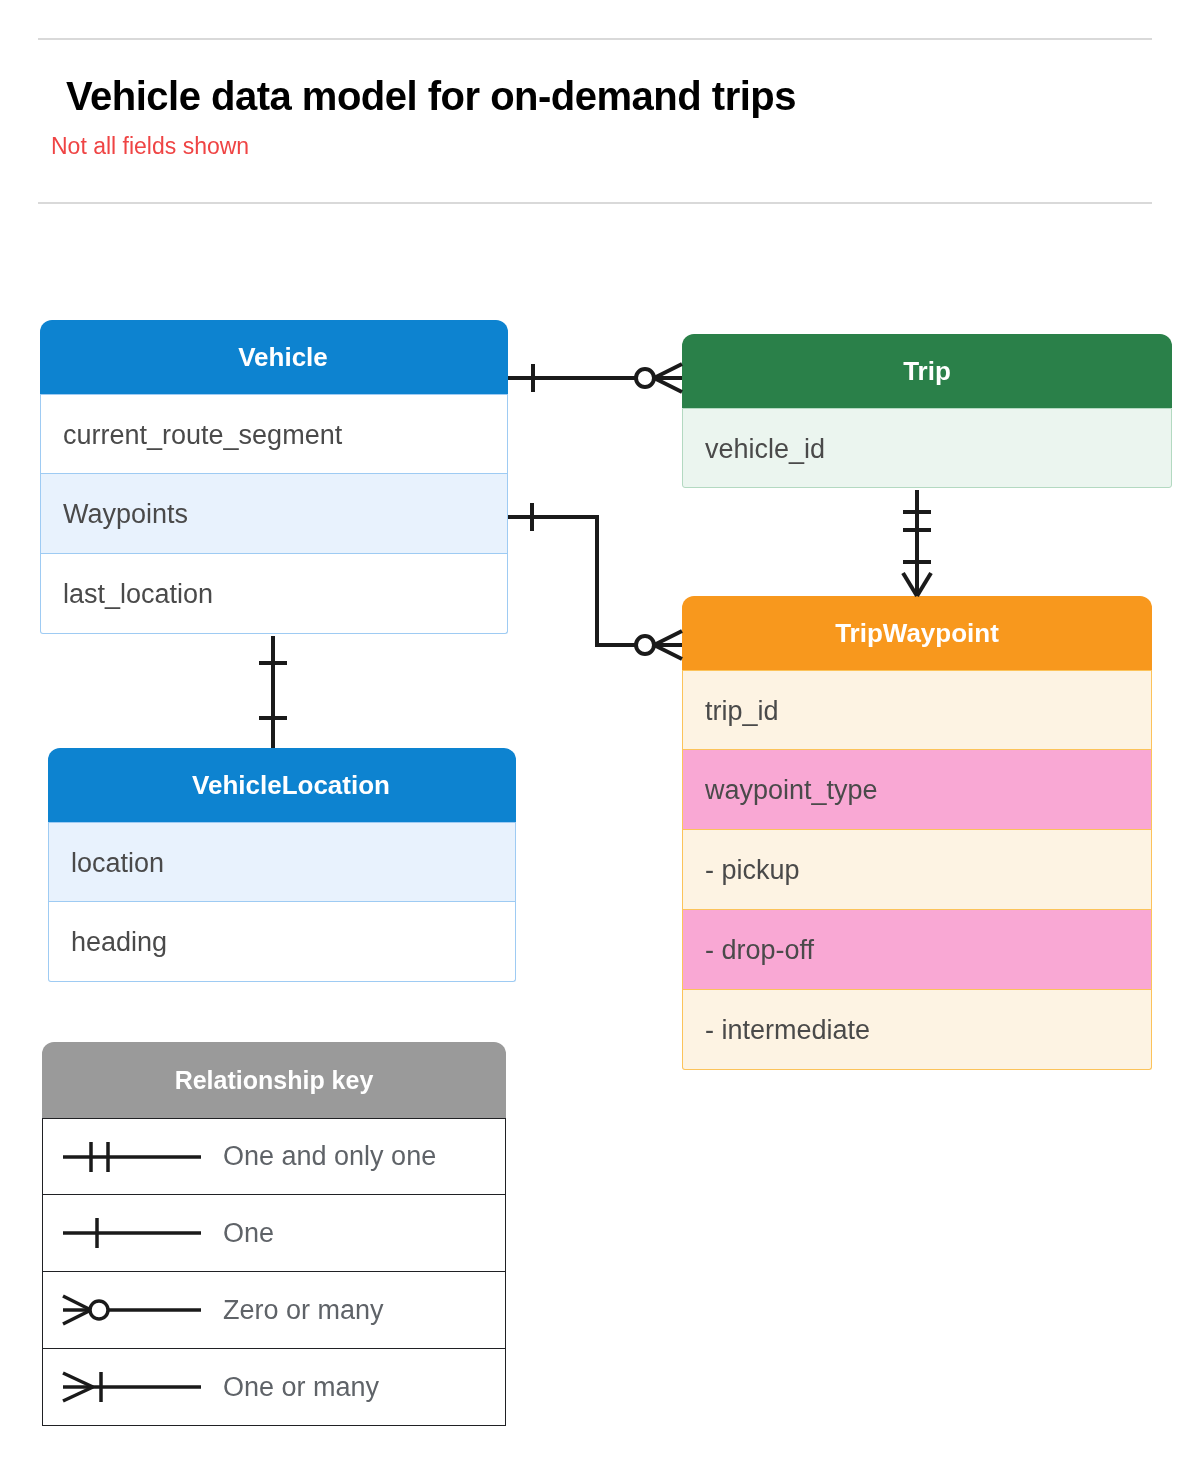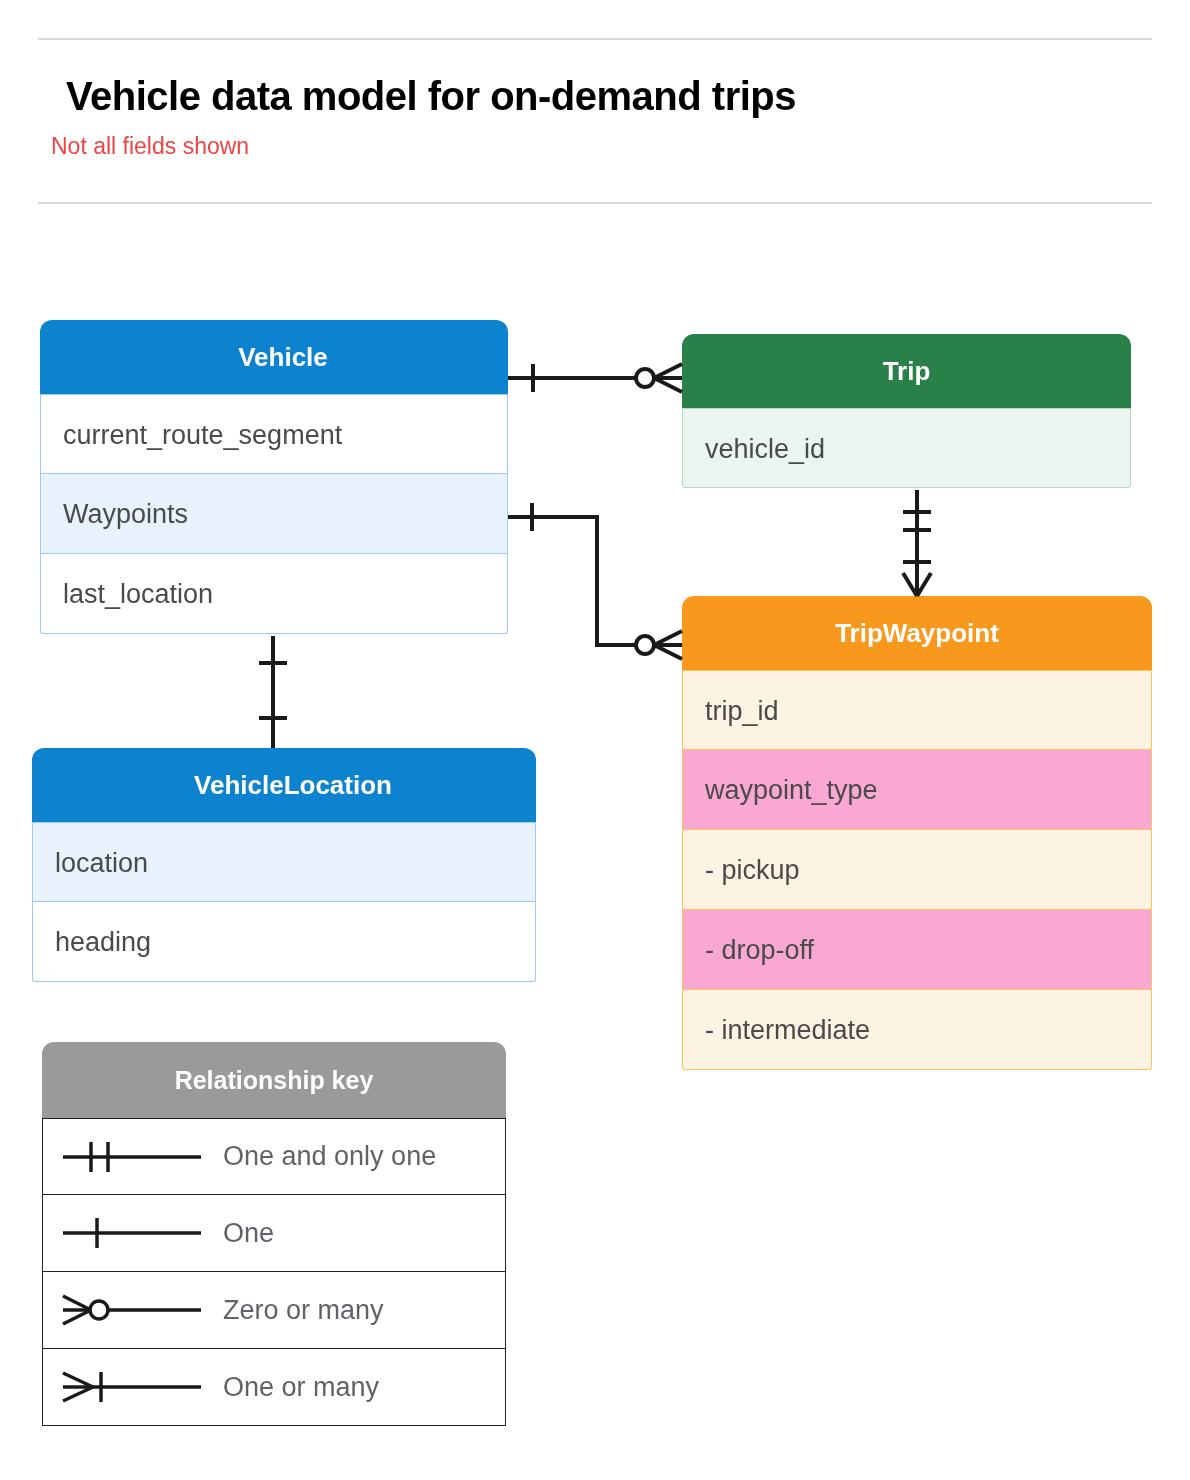--- a/index.html
+++ b/index.html
@@ -93,22 +93,22 @@
   .orange .entity-header { background: #f8981d; }
   .orange .entity-row { border-color: #fcc35a; }
   .orange .entity-row.alt { background: #fdf3e3; }
   .orange .entity-row.plain { background: #f9a8d4; }
 
   
   .grey .entity-header { background: #9a9a9a; }
 
   
   #entity-vehicle          { left: 40px;  top: 320px;  width: 468px; }
-  #entity-vehicle-location { left: 32px;  top: 748px;  width: 504px; }
-  #entity-trip             { left: 682px; top: 334px;  width: 449px; }
+  #entity-vehicle-location { left: 48px;  top: 748px;  width: 468px; }
+  #entity-trip             { left: 682px; top: 334px;  width: 490px; }
   #entity-trip-waypoint    { left: 682px; top: 596px;  width: 470px; }
   #legend-box              { left: 42px;  top: 1042px; width: 464px; }
 
   
   #legend-box .entity-header { height: 76px; line-height: 76px; font-size: 25px; }
   .legend-row {
     box-sizing: border-box;
     height: 77px;
     border-style: solid;
     border-width: 0 1px 1px 1px;

